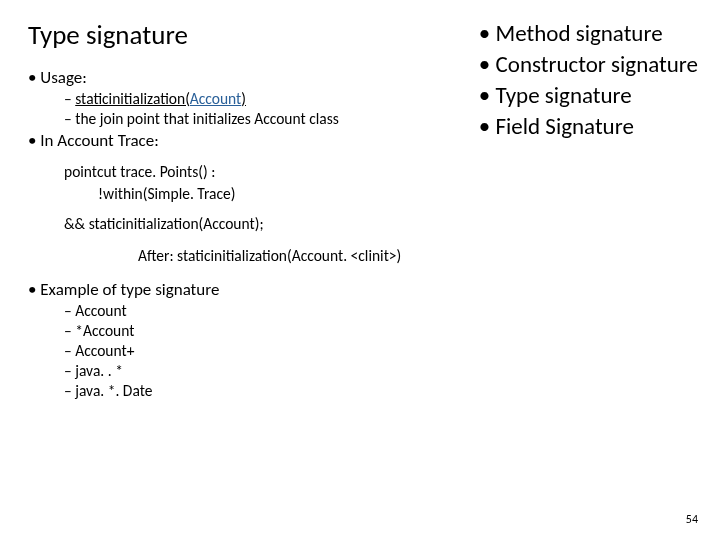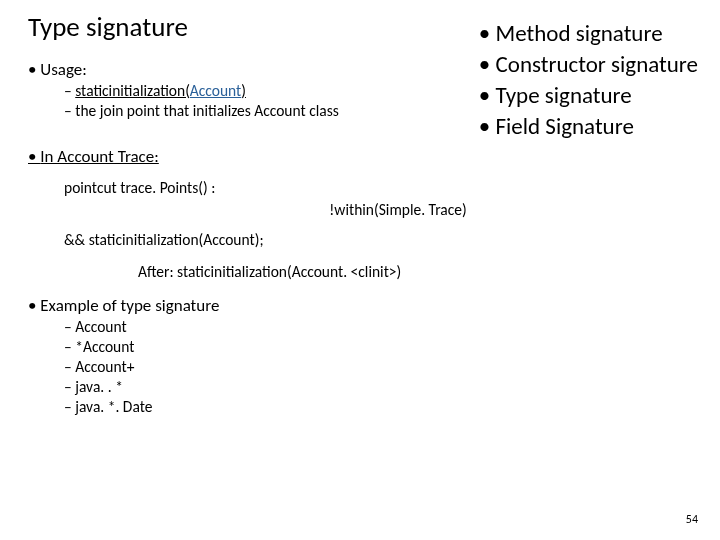--- a/index.html
+++ b/index.html
@@ -5,21 +5,21 @@
   * { margin: 0; padding: 0; box-sizing: border-box; }
   body {
     width: 720px;
     height: 540px;
     background: #ffffff;
     font-family: Calibri, Arial, sans-serif;
     position: relative;
     color: #000;
   }
   .slide {
-    padding: 10px 22px 18px 28px;
+    padding: 18px 22px 18px 28px;
     position: relative;
     height: 100%;
   }
   .title {
     font-size: 27px;
     color: #000;
     margin-bottom: 16px;
     font-weight: 400;
   }
   .top-list {
@@ -47,40 +47,39 @@
   .b2::before { content: "– "; }
   .code-block {
     margin-left: 36px;
     font-size: 15.5px;
     margin-top: 10px;
     margin-bottom: 2px;
   }
   .code-indent {
     margin-left: 70px;
     font-size: 15.5px;
-    text-align: center;
   }
   .ba-block {
     margin-left: 110px;
     font-size: 15.5px;
     margin-top: 12px;
     margin-bottom: 14px;
   }
   .underline { text-decoration: underline; }
   .blue {
     color: #2a6099;
     text-decoration: underline;
   }
   .page-num {
     position: absolute;
     right: 22px;
     bottom: 14px;
     font-size: 12px;
   }
-  .sp { margin-top: 26px; text-decoration: underline; }
+  .sp { margin-top: 2px; }
 </style>
 </head>
 <body>
 
 <div class="slide">
   <div class="title">Type signature</div>
 
   <div class="top-list">
     <div class="bullet">Method signature</div>
     <div class="bullet">Constructor signature</div>

